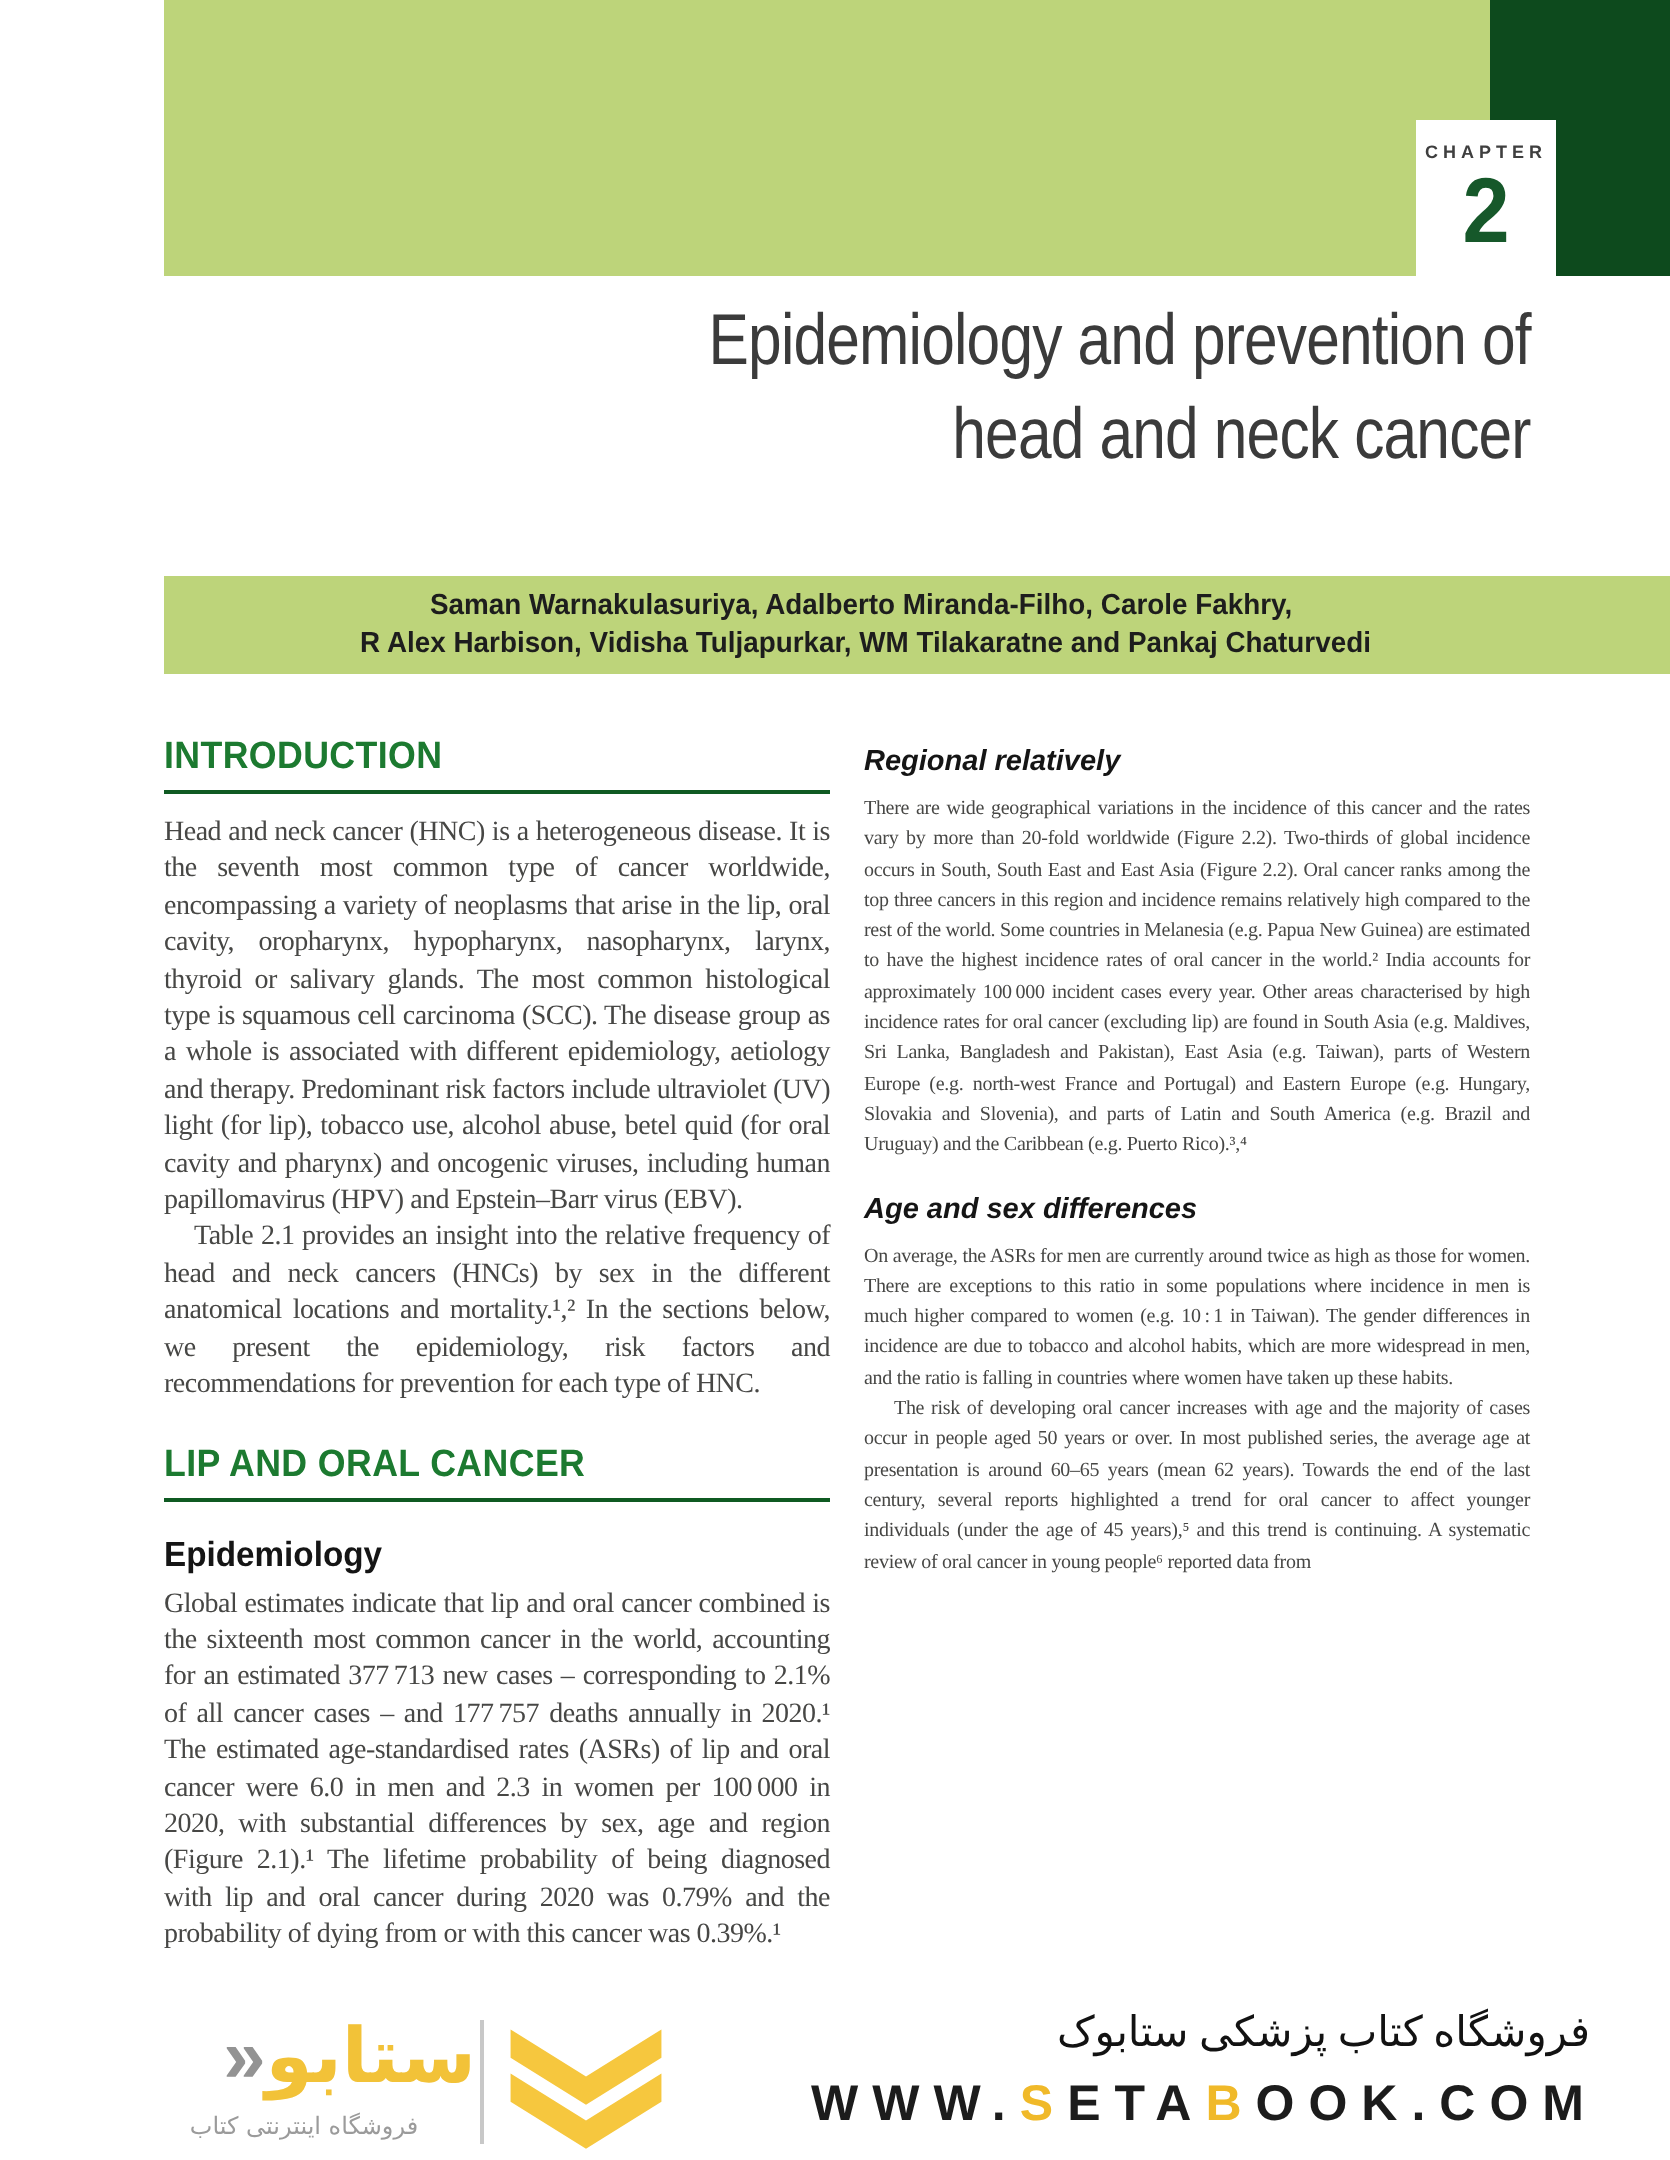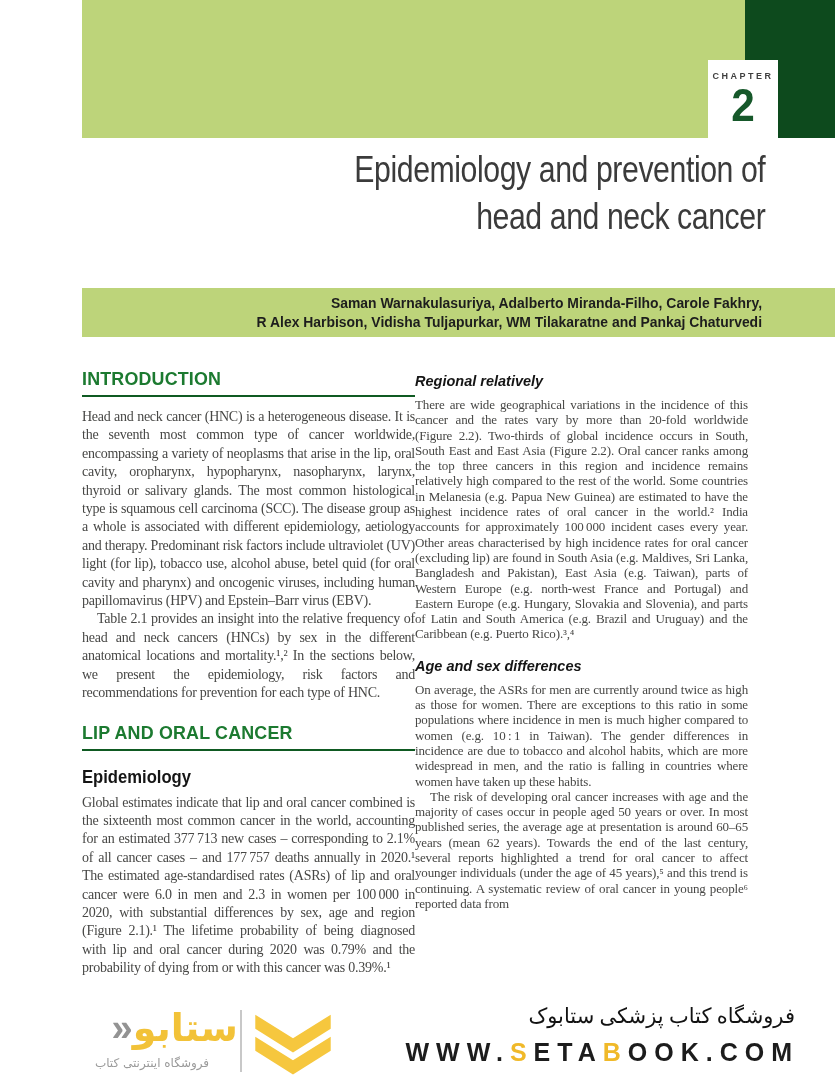--- a/index.html
+++ b/index.html
@@ -38,31 +38,31 @@
   .page-title{
     position:absolute;top:146px;right:70px;text-align:right;
     font-family:"Liberation Sans",sans-serif;font-weight:400;
     font-size:36px;line-height:47px;color:var(--title-ink);
     transform:scaleX(0.84);transform-origin:top right;letter-spacing:-0.5px;
   }
   
   .authors-bar{
     position:absolute;left:82px;top:288px;width:753px;height:49px;background:var(--green-light);
     display:flex;flex-direction:column;justify-content:center;
-    text-align:right;padding-right:73px;
+    text-align:right;padding-right:73px;align-items:center;
   }
   .authors-bar div{
     font-family:"Liberation Sans",sans-serif;font-weight:bold;font-size:14.5px;line-height:19px;
     color:#1d1d1d;transform:scaleX(0.96);transform-origin:center right;
   }
   
-  .columns{position:absolute;left:82px;top:368px;width:683px;display:flex;}
+  .columns{position:absolute;left:82px;top:368px;width:683px;display:flex;gap:17px;}
   .col{width:333px;}
   .col-left p{font-size:14px;line-height:18.4px;letter-spacing:-0.25px;}
-  .col-right p{font-size:13px;line-height:15.3px;letter-spacing:-0.15px;}
+  .col-right p{font-size:10px;line-height:15.3px;letter-spacing:-0.15px;}
   .col p{text-align:justify;color:var(--ink);}
   .col p.indent{text-indent:15px;}
   .section-head{
     font-family:"Liberation Sans",sans-serif;font-weight:bold;font-size:19px;line-height:22px;
     color:var(--green-heading);transform:scaleX(0.94);transform-origin:left;letter-spacing:0.2px;
   }
   .head-rule{border:none;border-top:2.5px solid var(--green-rule);margin:5px 0 11px 0;}
   .sub-head{
     font-family:"Liberation Sans",sans-serif;font-weight:bold;font-size:17.5px;line-height:20px;
     color:#151515;margin:16px 0 7px 0;transform:scaleX(0.95);transform-origin:left;

